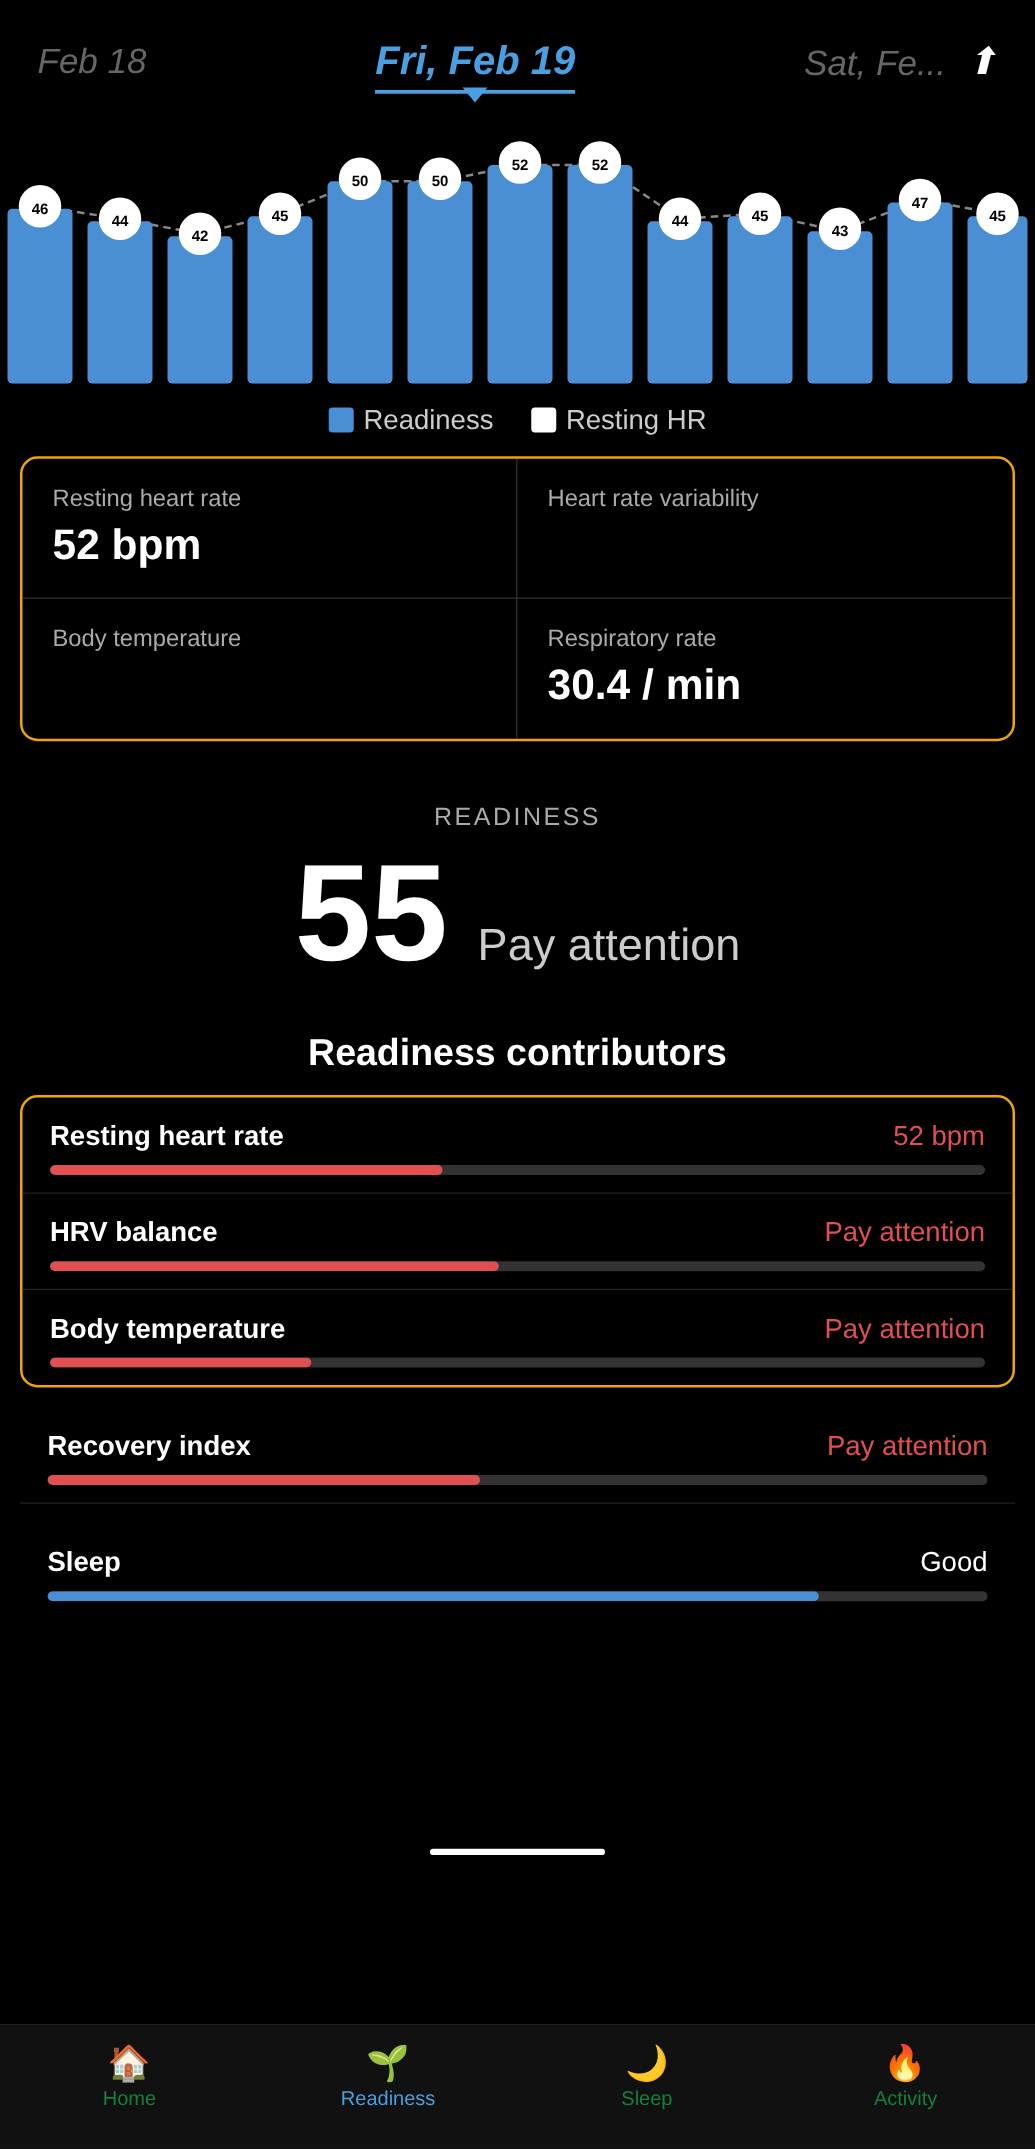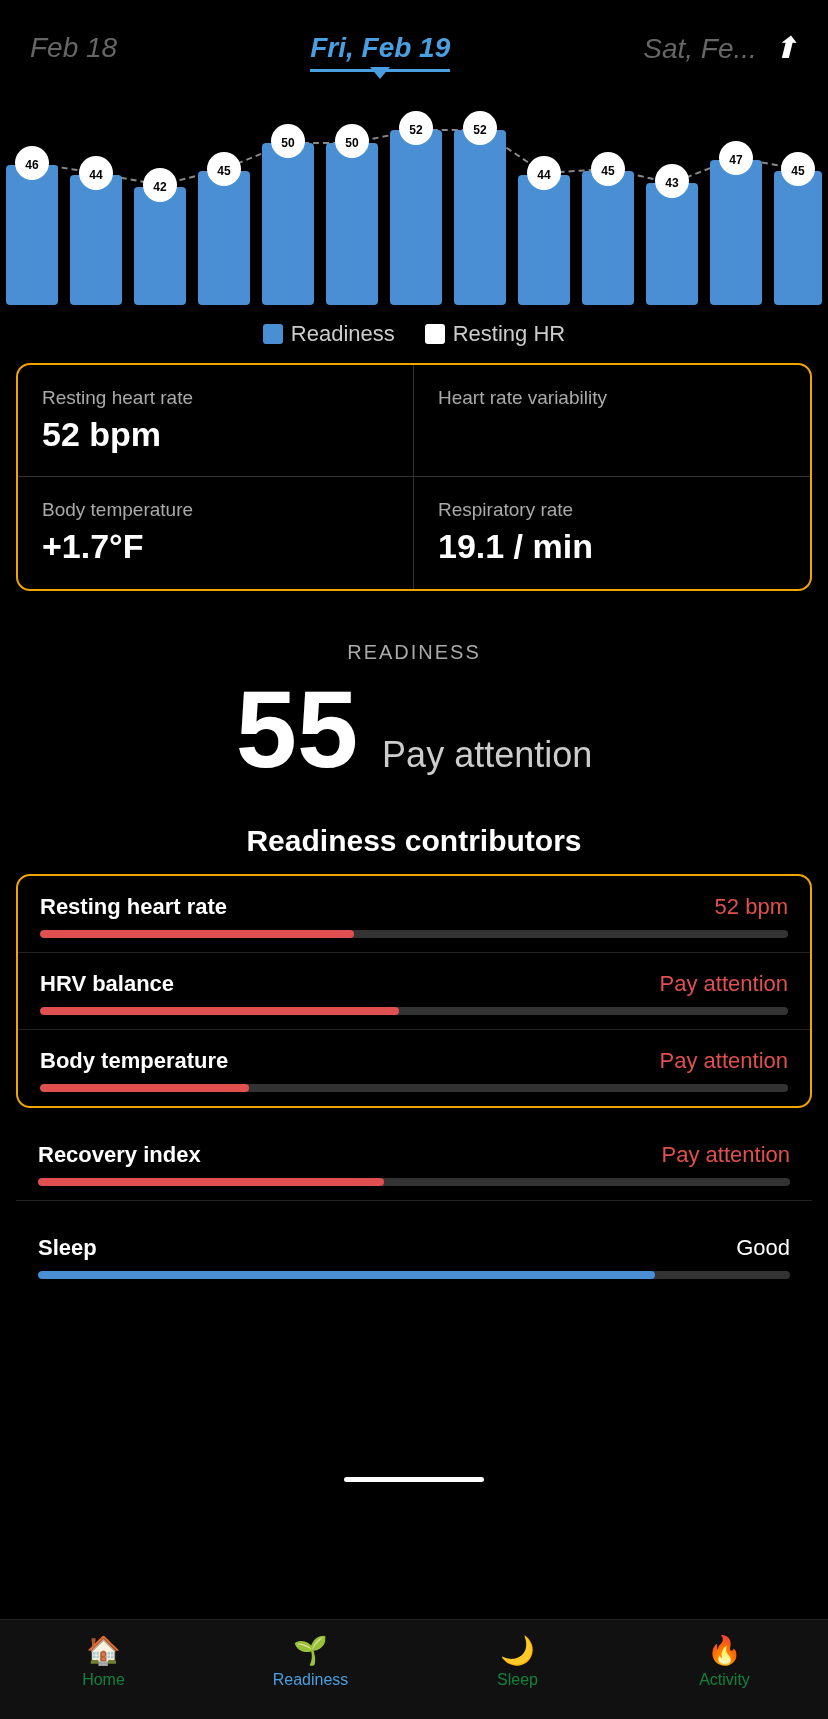--- a/index.html
+++ b/index.html
@@ -21,21 +21,21 @@
       padding: 30px 30px 0 30px;
       position: relative;
       font-style: italic;
     }
     .header-date {
       font-size: 28px;
       color: #666;
       font-weight: 400;
     }
     .header-date-center {
-      font-size: 28px;
+      font-size: 32px;
       color: #4A9FE0;
       font-weight: 600;
       text-align: center;
       border-bottom: 3px solid #4A9FE0;
       padding-bottom: 6px;
     }
     .header-arrow {
       width: 0;
       height: 0;
       border-left: 10px solid transparent;
@@ -348,25 +348,24 @@
 <div class="metrics-grid">
   <div class="metric-cell">
     <div class="metric-label">Resting heart rate</div>
     <div class="metric-value">52 bpm</div>
   </div>
   <div class="metric-cell">
     <div class="metric-label">Heart rate variability</div>
   </div>
   <div class="metric-cell">
     <div class="metric-label">Body temperature</div>
-    <div class="metric-value">+1.7°F</div>
   </div>
   <div class="metric-cell">
     <div class="metric-label">Respiratory rate</div>
-    <div class="metric-value">19.1 / min</div>
+    <div class="metric-value">30.4 / min</div>
   </div>
 </div>
 
 <div class="readiness-section">
   <div class="readiness-title">READINESS</div>
   <div class="readiness-score-row">
     <span class="readiness-score">55</span>
     <span class="readiness-status">Pay attention</span>
   </div>
 </div>

